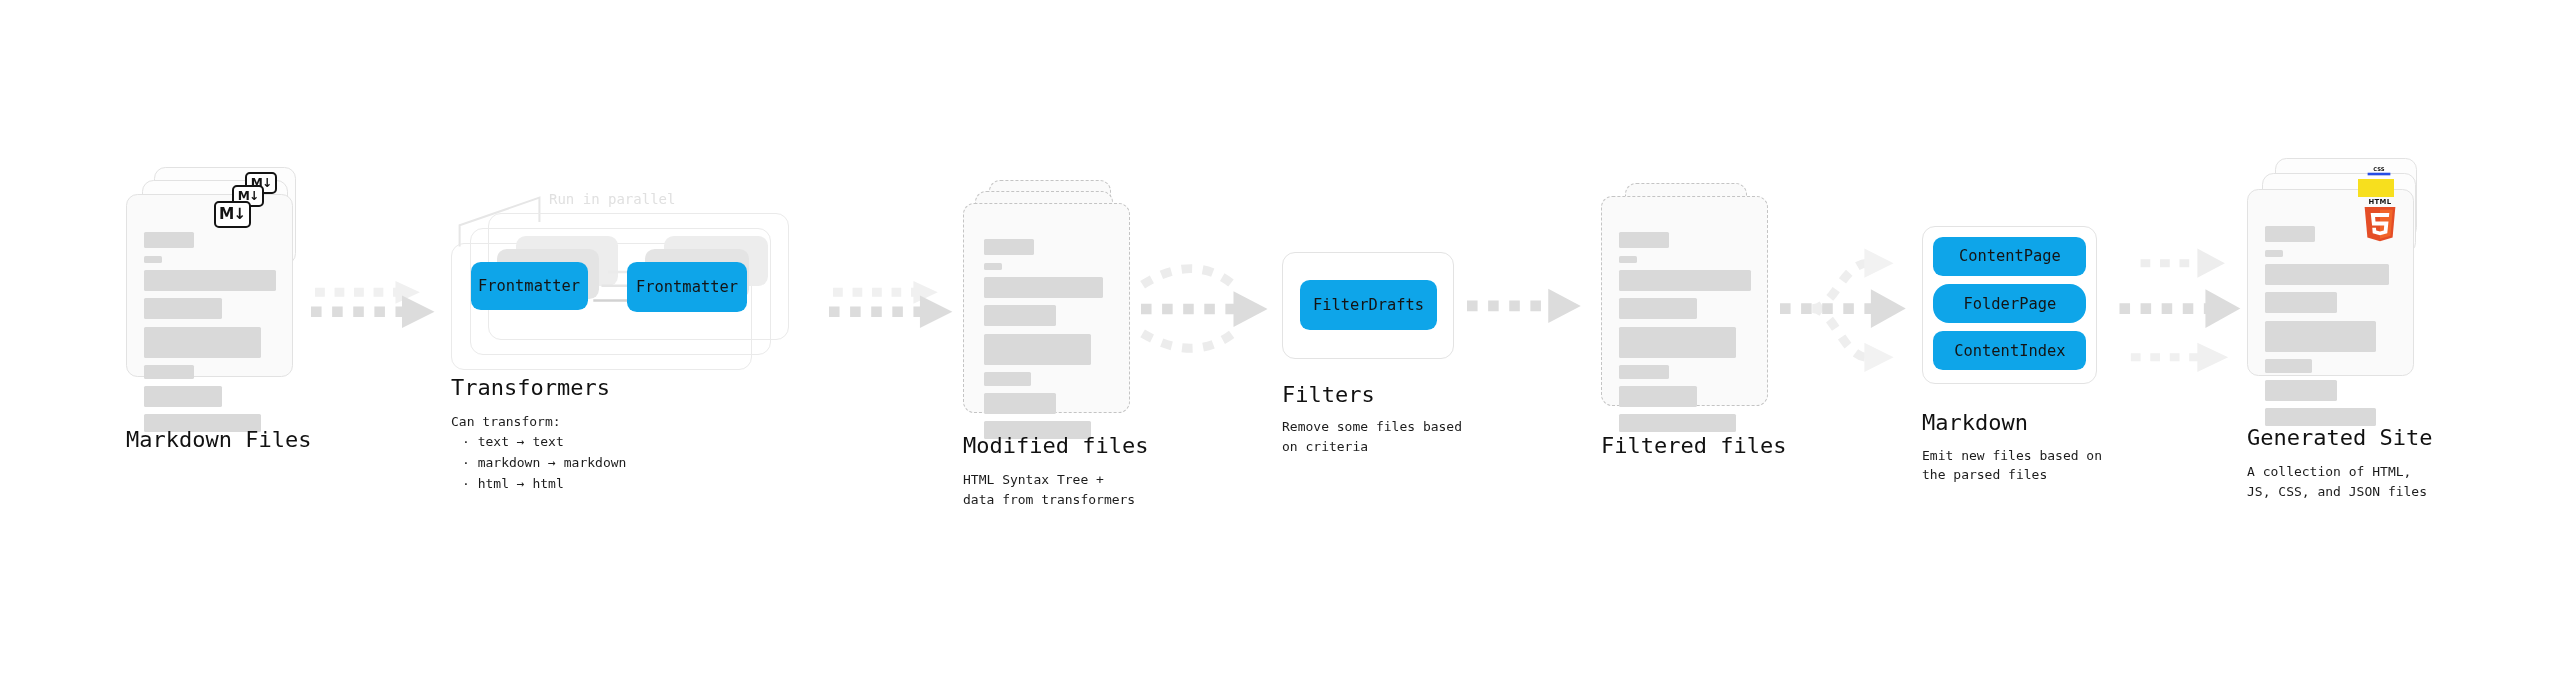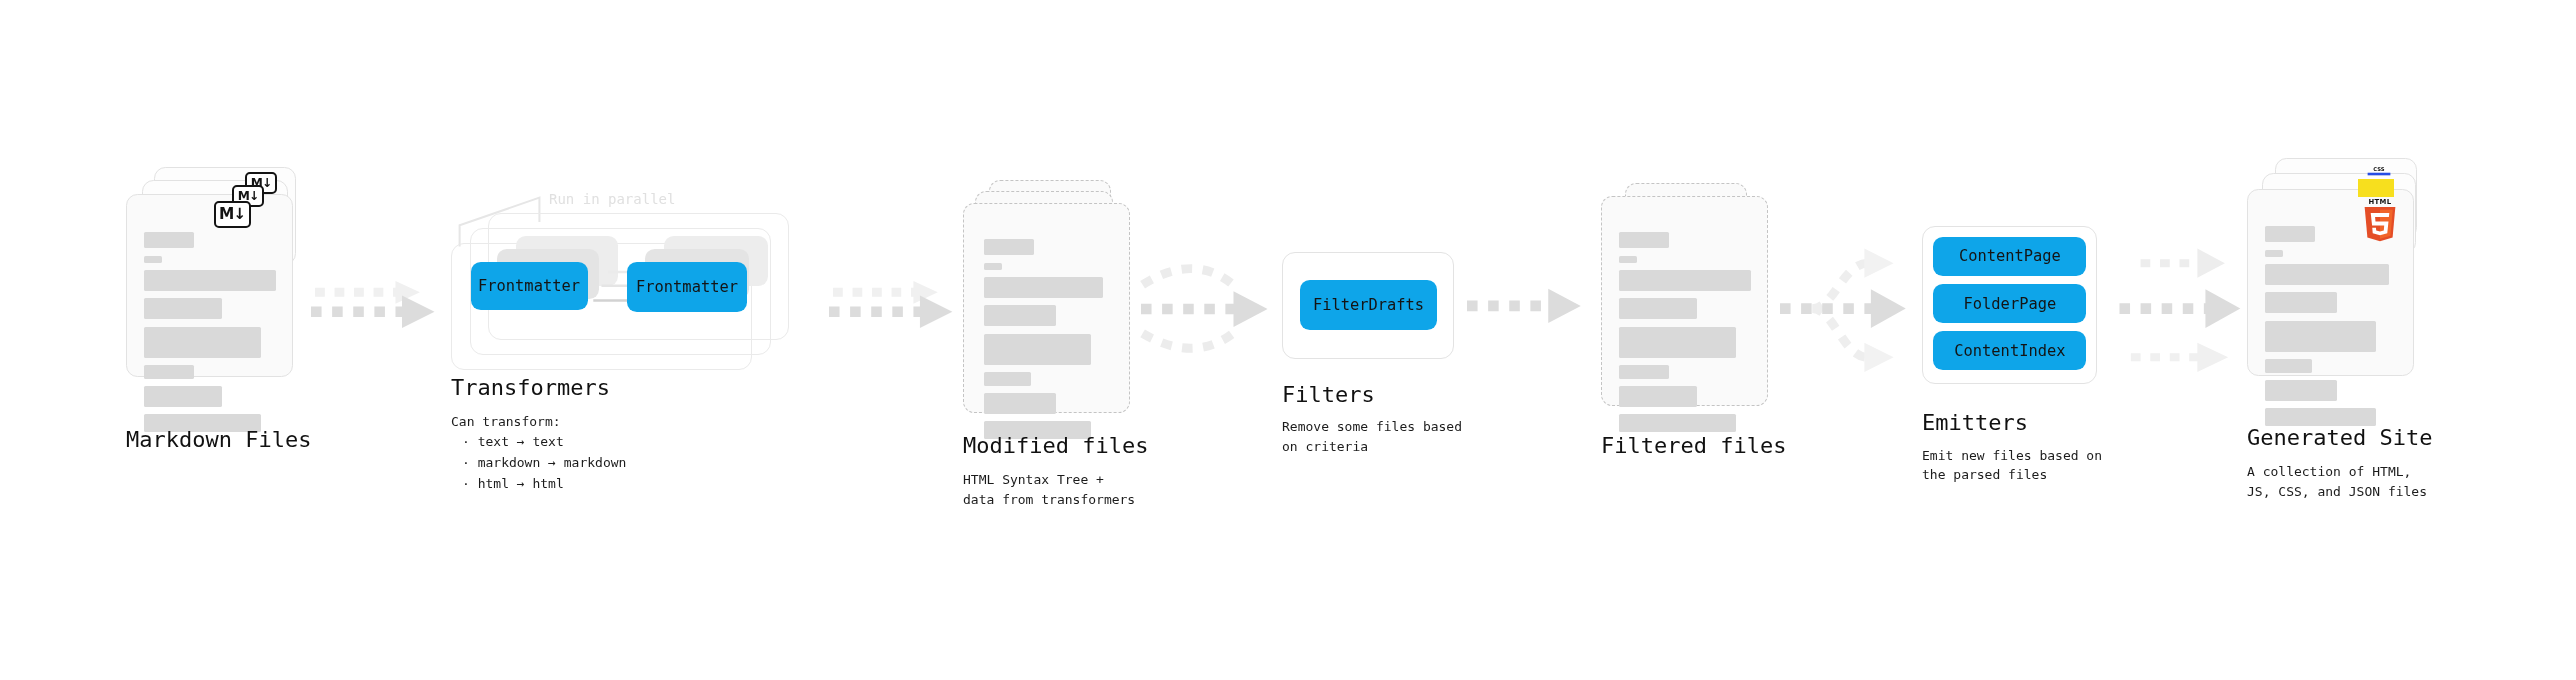--- a/index.html
+++ b/index.html
@@ -228,24 +228,24 @@
     <polygon points="104,18 140,36 104,54" fill="#f2f2f2"></polygon>
     <path d="M40,92 C66,92 78,152 108,152" fill="none" stroke="#eeeeee" stroke-width="11" stroke-dasharray="13 13"></path>
     <polygon points="104,134 140,152 104,170" fill="#f2f2f2"></polygon>
     <line x1="0" y1="92" x2="118" y2="92" stroke="#dcdcdc" stroke-width="13" stroke-dasharray="13 13"></line>
     <polygon points="112,68 155,92 112,116" fill="#dcdcdc"></polygon>
   </svg>
 
   <div class="node" style="left:1922px;top:226px;">
     <div class="plainbox" style="left:0px;top:0px;width:175px;height:158px;"></div>
     <div class="chip lvl0 nosel" style="left:11.4px;top:10.6px;width:153px;height:39px;">ContentPage</div>
-    <div class="chip lvl0 nosel" style="left:11.4px;top:58px;width:153px;height:39px;">FolderPage</div>
+    <div class="chip lvl0 nosel" style="left:11.4px;top:58px;width:153px;height:39px;border-radius:16px;">FolderPage</div>
     <div class="chip lvl0 nosel" style="left:11.4px;top:105px;width:153px;height:39px;">ContentIndex</div>
   </div>
-  <div class="title" style="left:1922px;top:410px;">Emitters</div>
+  <div class="title" style="left:1922px;top:410px;">Markdown</div>
   <div class="sub" style="left:1922px;top:447px;">Emit new files based on</div>
   <div class="sub" style="left:1922px;top:466px;">the parsed files</div>
 
   <svg style="left:2113px;top:234px;" width="146" height="146" viewBox="0 0 180 180">
     <line x1="34" y1="36" x2="110" y2="36" stroke="#ededed" stroke-width="10" stroke-dasharray="12 12"></line>
     <polygon points="104,18 138,36 104,54" fill="#ededed"></polygon>
     <line x1="8" y1="92" x2="120" y2="92" stroke="#dcdcdc" stroke-width="13" stroke-dasharray="13 13"></line>
     <polygon points="114,68 157,92 114,116" fill="#dcdcdc"></polygon>
     <line x1="22" y1="152" x2="110" y2="152" stroke="#f0f0f0" stroke-width="10" stroke-dasharray="12 12"></line>
     <polygon points="104,134 142,152 104,170" fill="#f0f0f0"></polygon>

